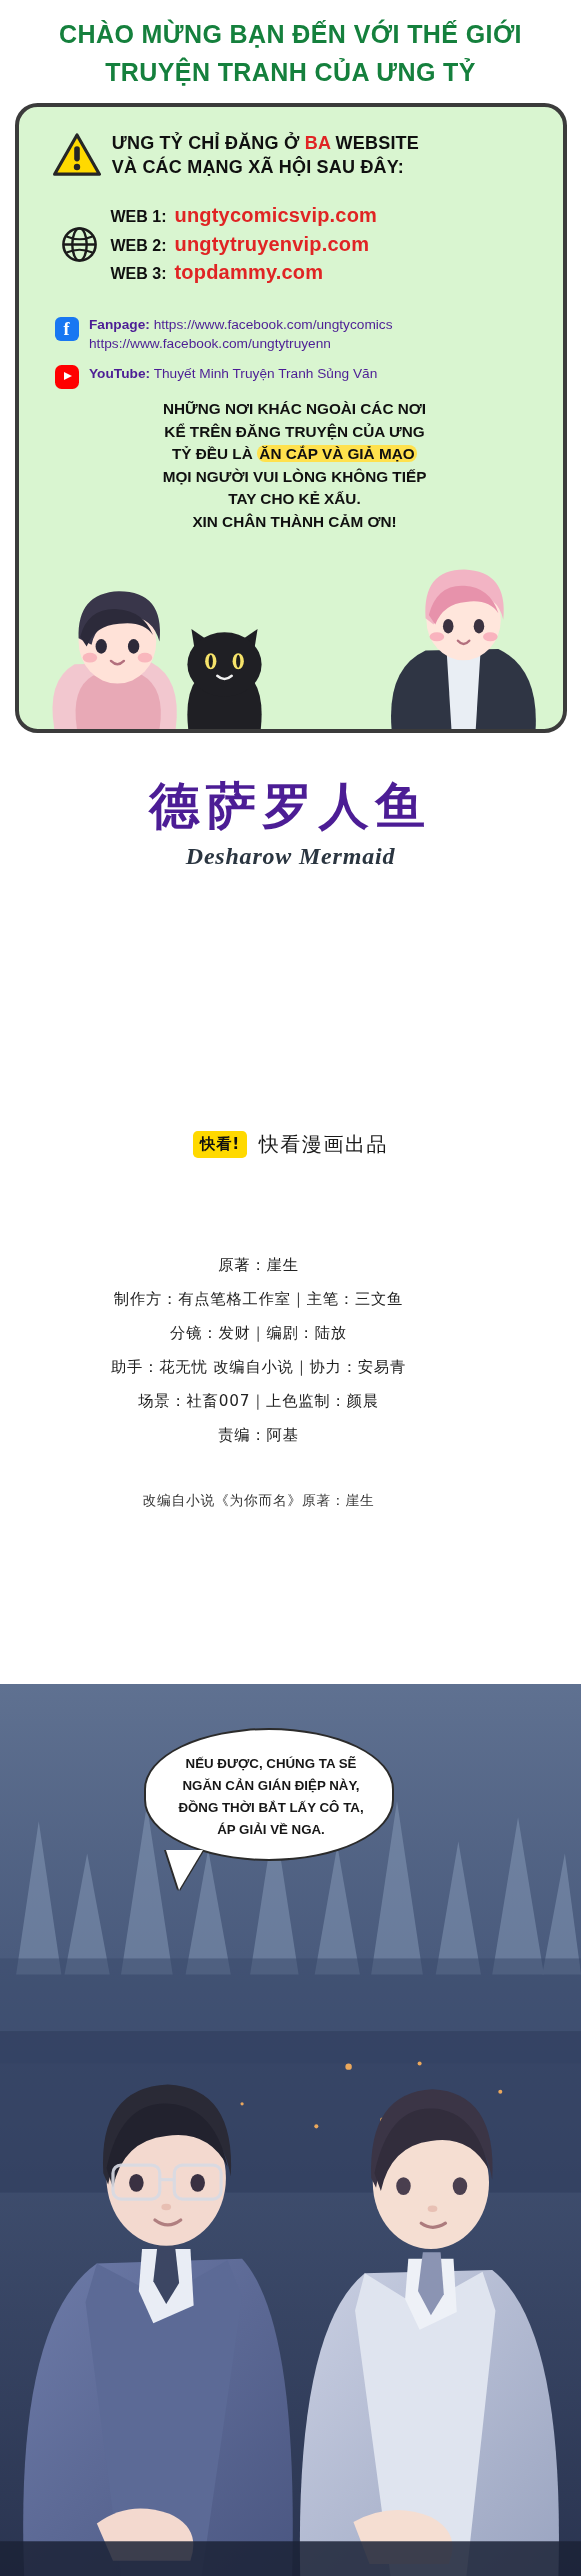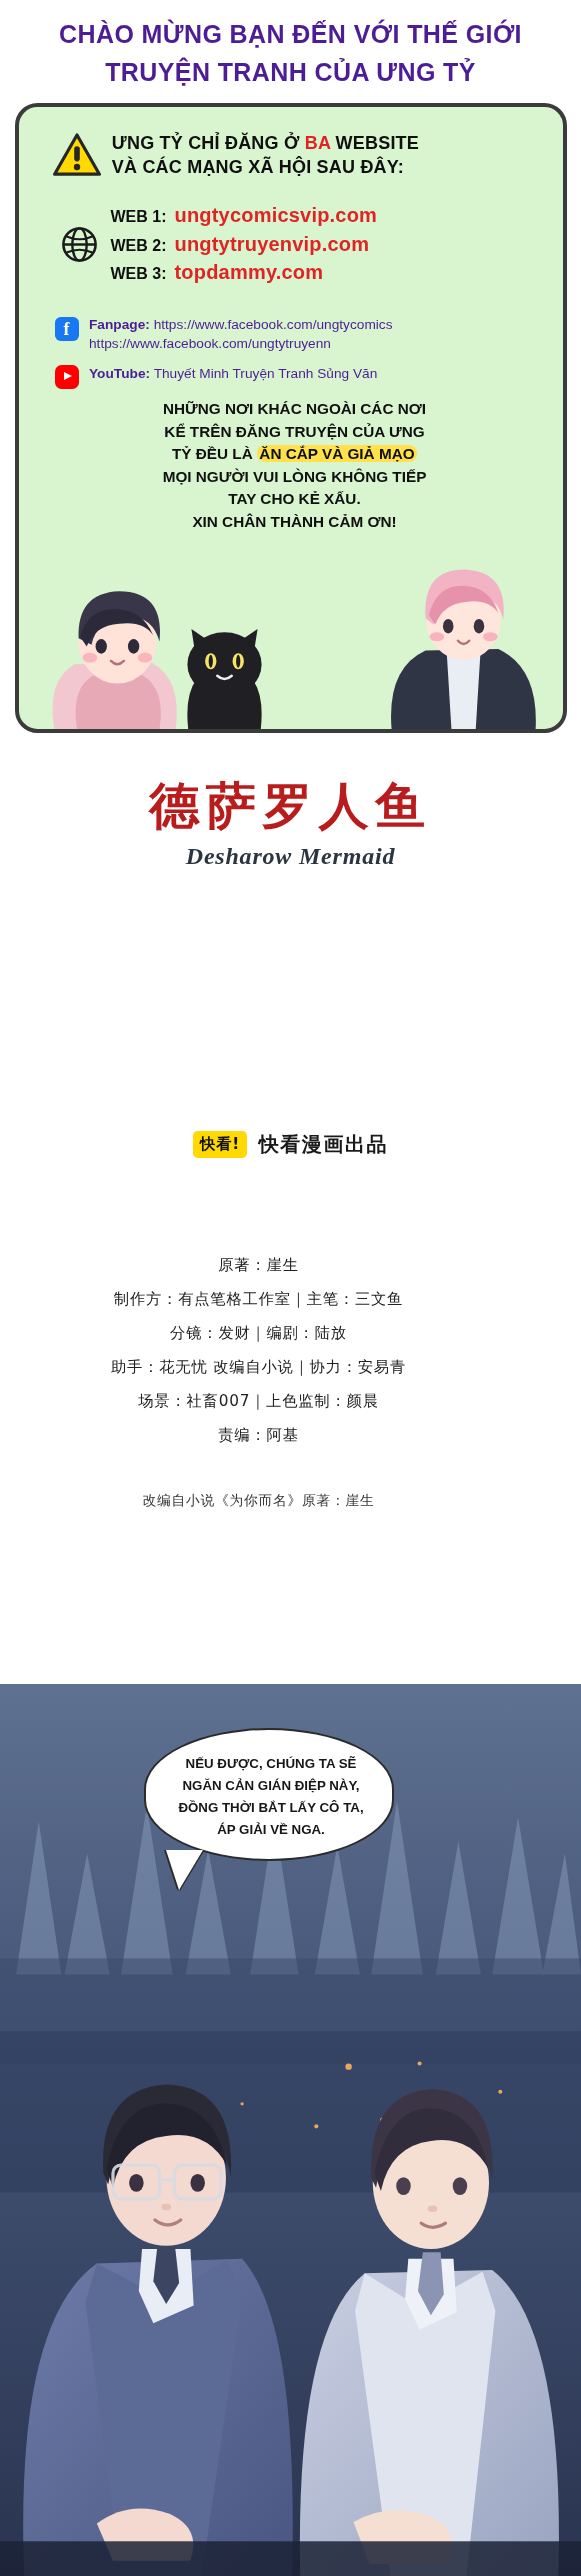--- a/index.html
+++ b/index.html
@@ -28,21 +28,21 @@
   }
   .banner-title {
     position: absolute;
     left: 0; top: 14.5px;
     width: 581px;
     text-align: center;
     font-weight: 700;
     font-size: 25px;
     line-height: 38px;
     letter-spacing: 0.4px;
-    color: #4c1d95;
+    color: #15803d;
     text-transform: uppercase;
   }
   .banner-title .line2 { display: block; }
 
   .green-box {
     position: absolute;
     left: 14.5px; top: 103px;
     width: 552px;
     height: 630px;
     background: #d9f5d0;
@@ -195,21 +195,21 @@
     left: 0; top: 775px;
     width: 581px;
     height: 210px;
     text-align: center;
   }
   .cn-title {
     font-family: "DejaVu Sans", sans-serif;
     font-weight: 700;
     font-size: 50px;
     letter-spacing: 6.5px;
-    color: #b91c1c;
+    color: #4c1d95;
     line-height: 63px;
   }
   .en-title {
     font-family: "Liberation Serif", serif;
     font-weight: 700;
     font-style: italic;
     font-size: 24px;
     letter-spacing: 0.8px;
     color: #2a3540;
     line-height: 32px;
@@ -232,21 +232,21 @@
     font-weight: 700;
     font-size: 15.3px;
     padding: 3.2px 7.3px;
     border-radius: 4.8px;
     font-family: "DejaVu Sans", sans-serif;
     letter-spacing: 0.8px;
   }
   .studio-name {
     font-family: "DejaVu Sans", sans-serif;
     font-size: 20px;
-    font-weight: 700;
+    font-weight: 400;
     color: #1a1a1a;
     letter-spacing: 1.6px;
   }
 
   
   .credits {
     position: absolute;
     left: 0; top: 1248px;
     width: 517px;
     text-align: center;

